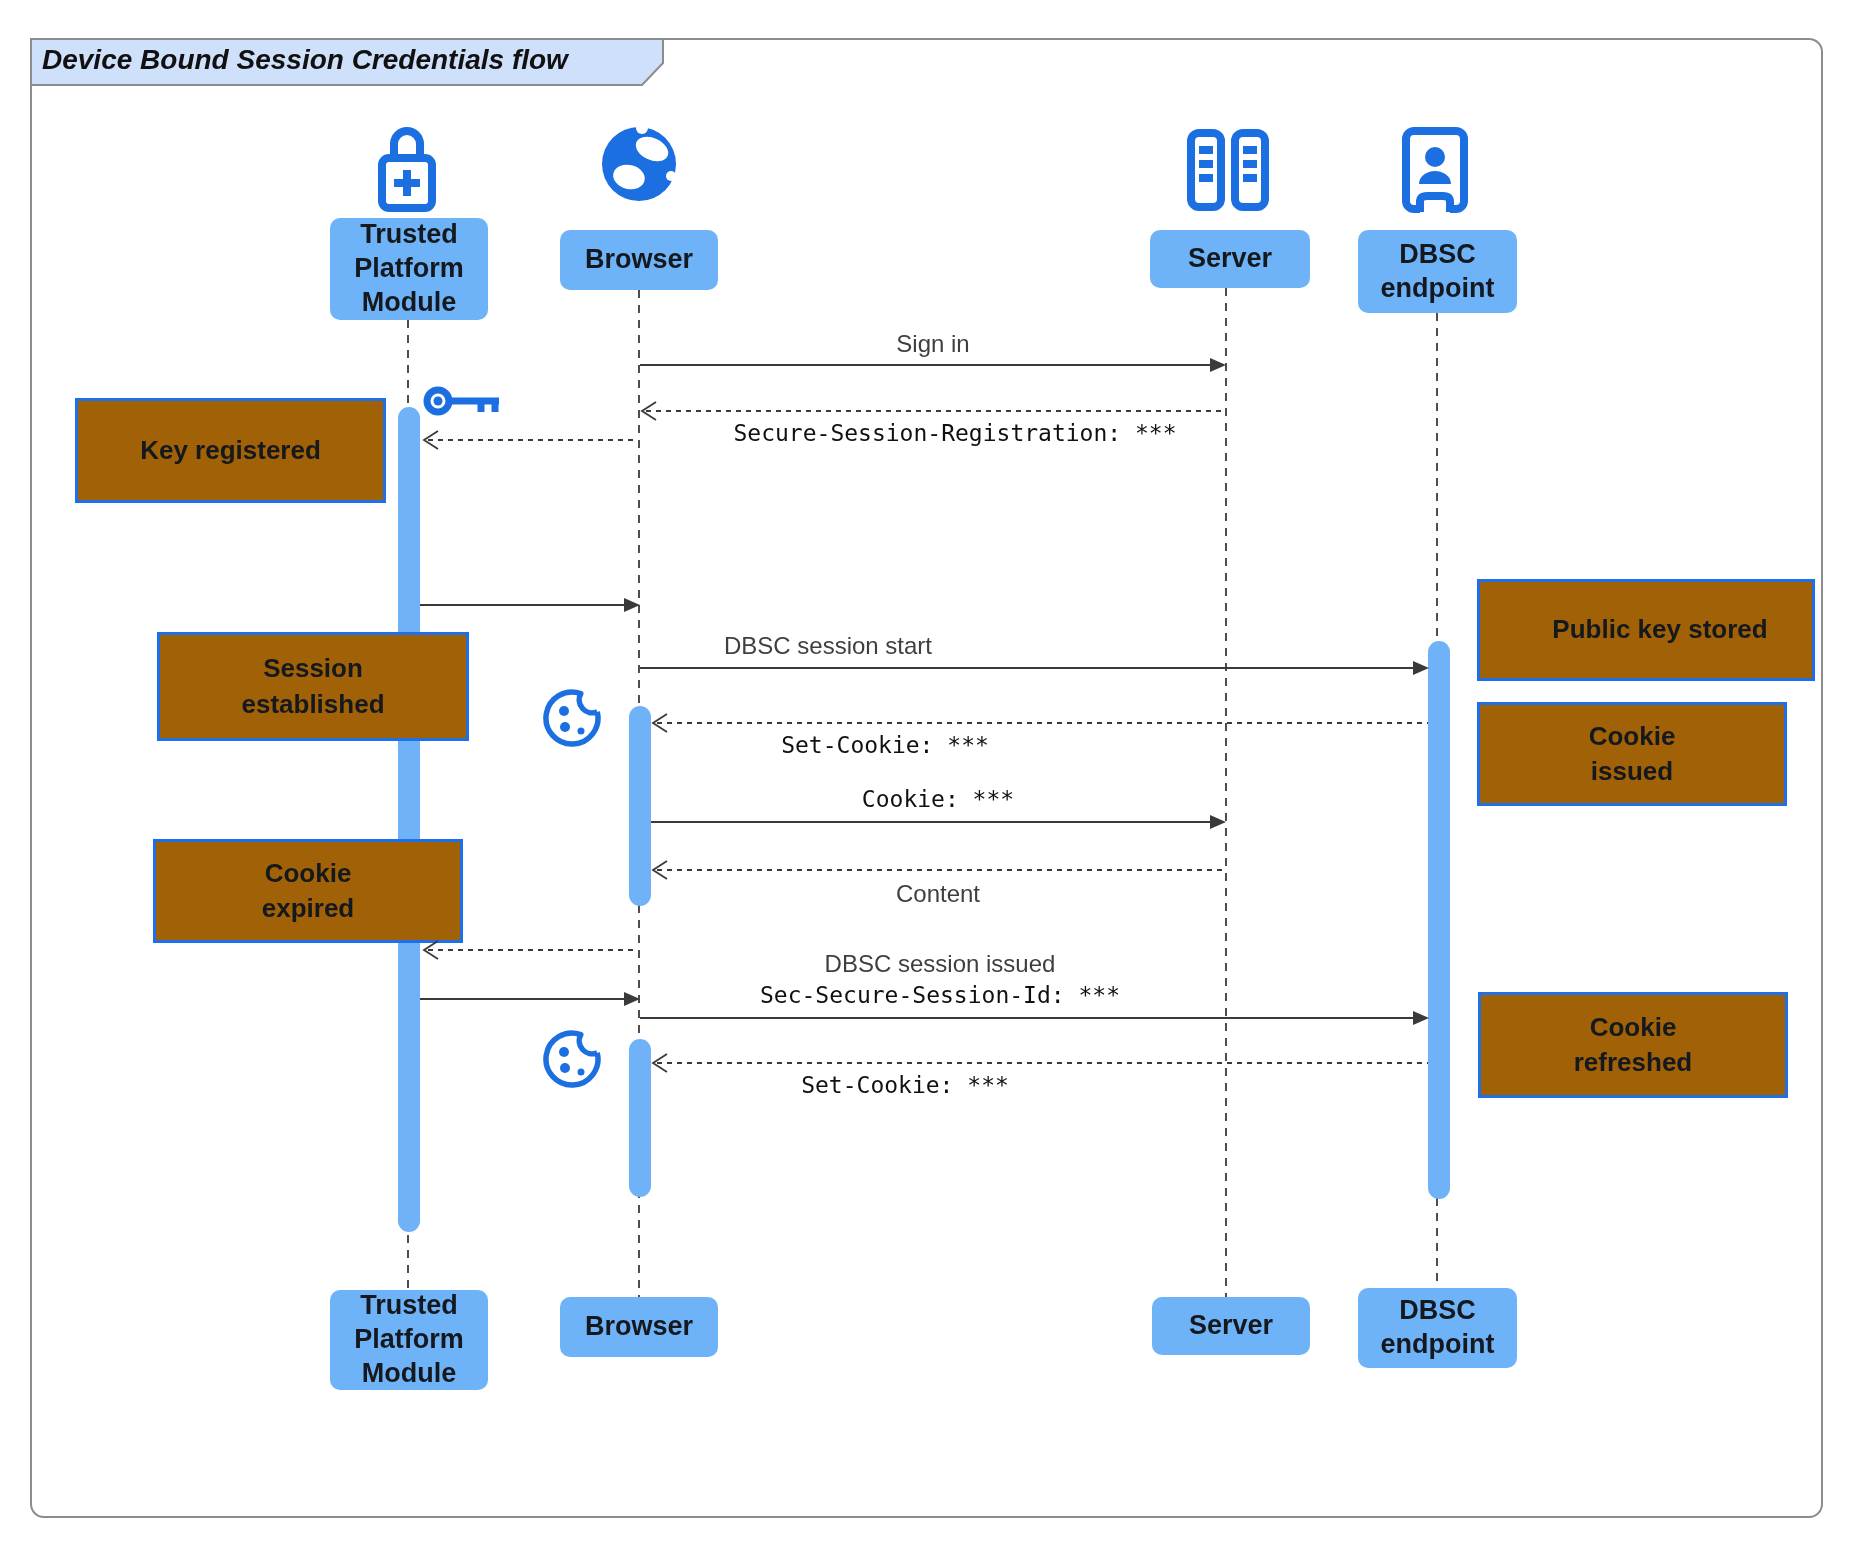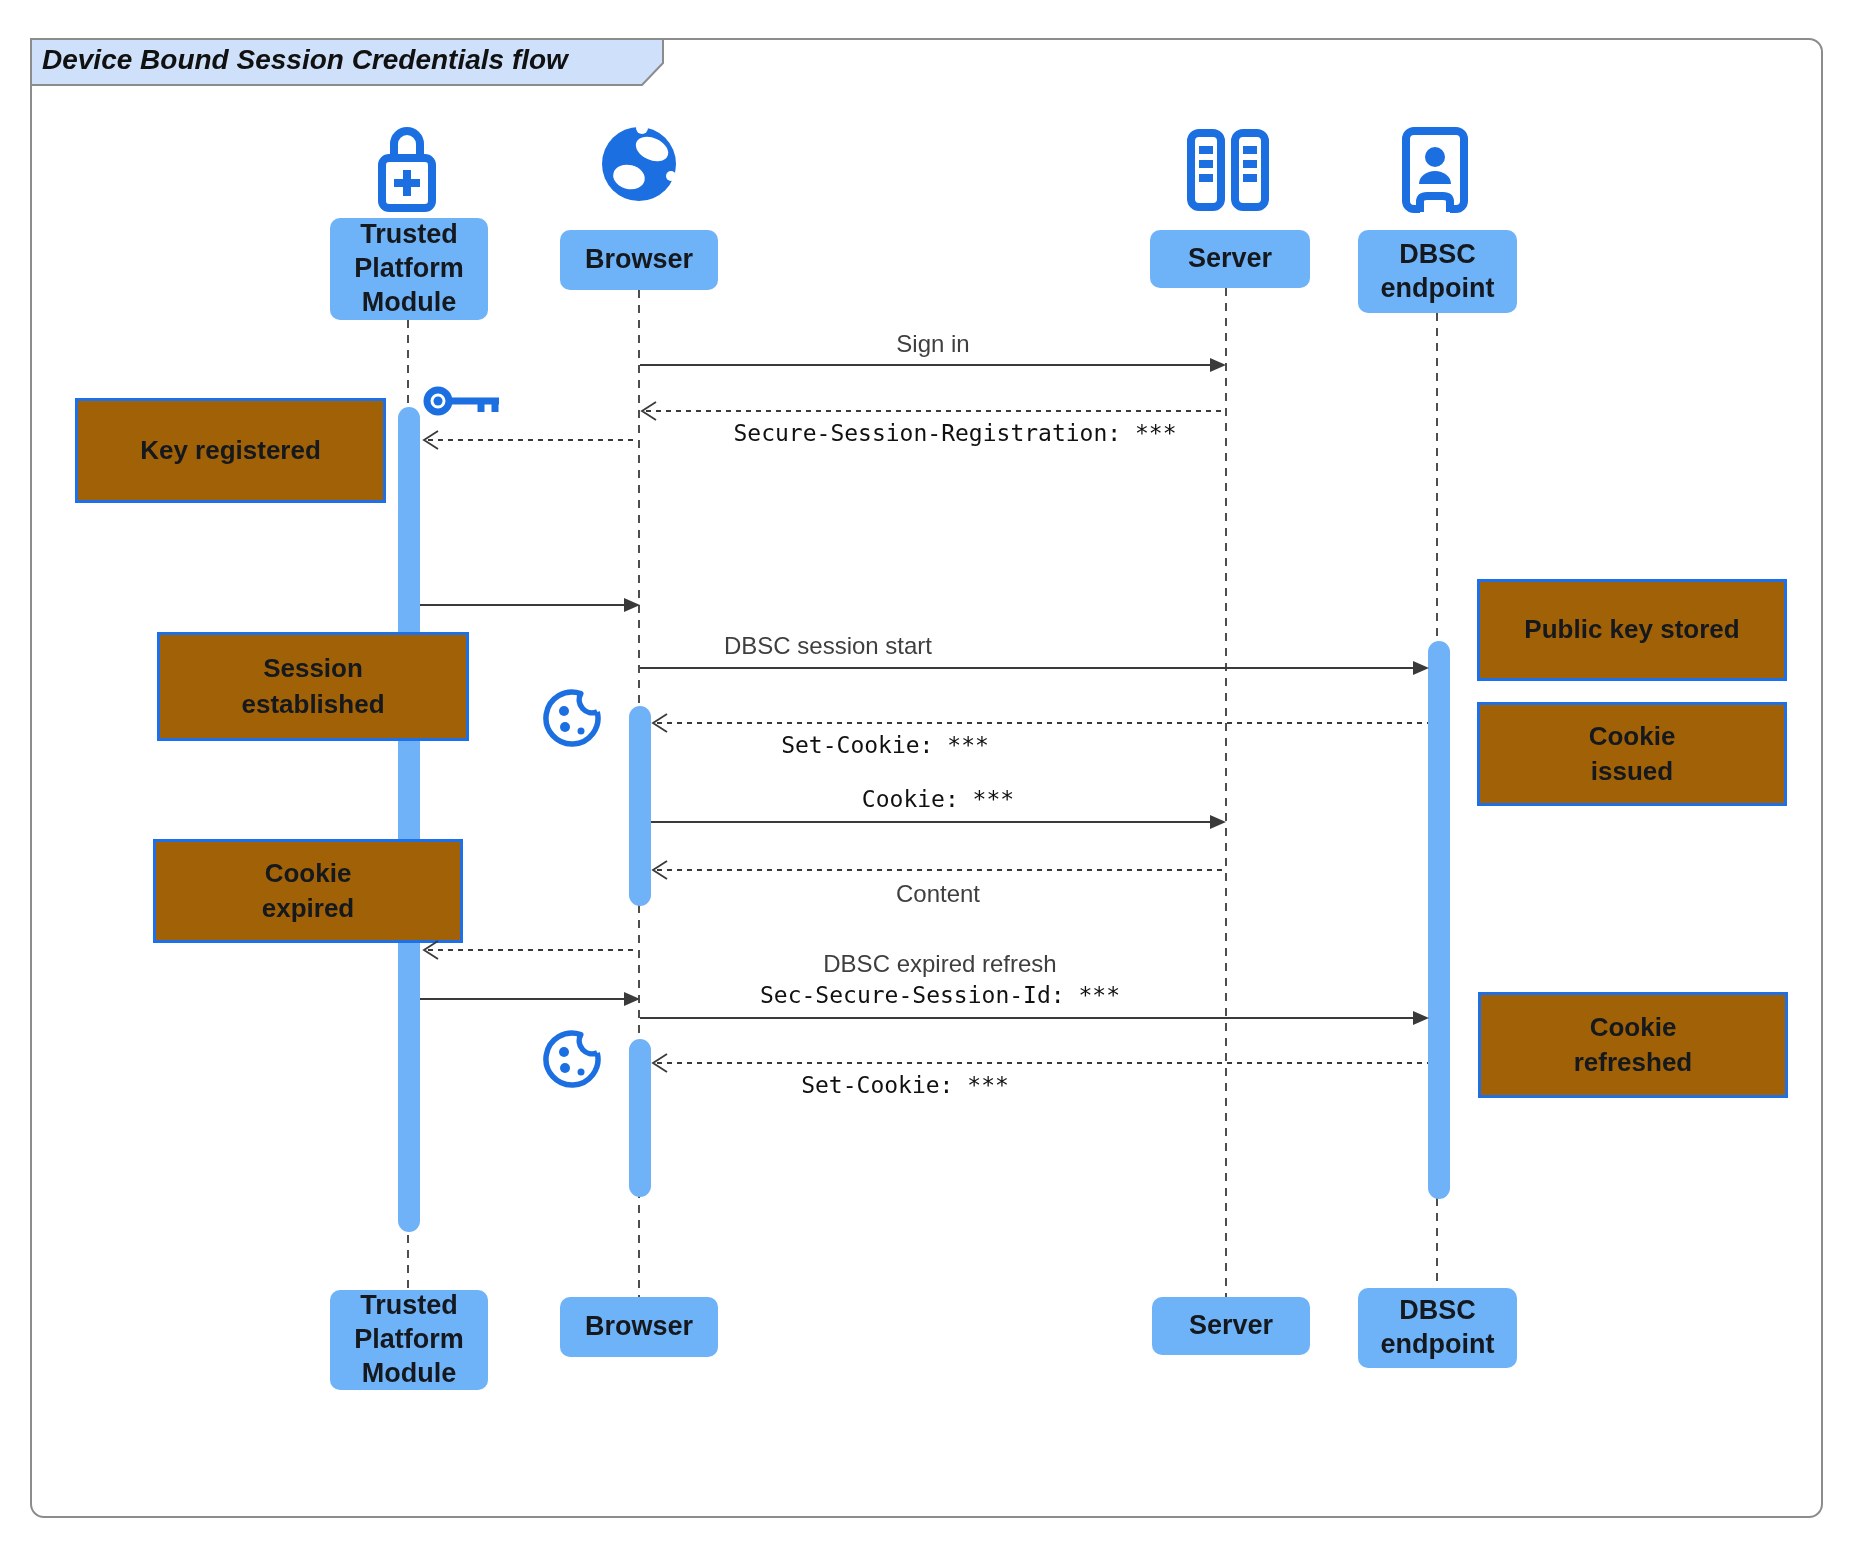--- a/index.html
+++ b/index.html
@@ -133,21 +133,21 @@
     <circle cx="22" cy="27" r="5" fill="#1b6fe0"></circle>
     <circle cx="23" cy="43" r="5" fill="#1b6fe0"></circle>
     <circle cx="39" cy="47" r="3.5" fill="#1b6fe0"></circle>
   </svg>
 
   <div class="note" style="left:75px;top:398px;width:305px;height:99px;">Key registered</div>
   <div class="note" style="left:157px;top:632px;width:306px;height:103px;">Session
 established</div>
   <div class="note" style="left:153px;top:839px;width:304px;height:98px;">Cookie
 expired</div>
-  <div class="note" style="left:1477px;top:579px;width:304px;height:96px;">Public key stored</div>
+  <div class="note" style="left:1477px;top:579px;width:304px;height:96px;padding-left:28px;">Public key stored</div>
   <div class="note" style="left:1477px;top:702px;width:304px;height:98px;">Cookie
 issued</div>
   <div class="note" style="left:1478px;top:992px;width:304px;height:100px;">Cookie
 refreshed</div>
 
   <div class="ml-sans" style="left:933px;top:330px;">Sign in</div>
   <div class="mline" style="left:640px;top:364px;width:572px;"></div>
   <div class="ah-r" style="left:1210px;top:358px;"></div>
 
   <div class="mdash" style="left:646px;top:410px;width:579px;"></div>
@@ -185,21 +185,21 @@
   <div class="ml-sans" style="left:938px;top:880px;">Content</div>
 
   <div class="mdash" style="left:428px;top:949px;width:210px;"></div>
   <svg class="chev" style="left:420px;top:938px;" viewBox="0 0 22 24">
     <path d="M18 3 L4 12 L18 21" fill="none" stroke="#3a3a3a" stroke-width="1.8"></path>
     </svg>
 
   <div class="mline" style="left:420px;top:998px;width:206px;"></div>
   <div class="ah-r" style="left:624px;top:992px;"></div>
 
-  <div class="ml-sans" style="left:940px;top:950px;">DBSC expired refresh</div>
+  <div class="ml-sans" style="left:940px;top:950px;">DBSC session issued</div>
   <div class="ml-mono" style="left:940px;top:982px;">Sec-Secure-Session-Id: ***</div>
   <div class="mline" style="left:640px;top:1017px;width:775px;"></div>
   <div class="ah-r" style="left:1413px;top:1011px;"></div>
 
   <div class="mdash" style="left:657px;top:1062px;width:771px;"></div>
   <svg class="chev" style="left:649px;top:1051px;" viewBox="0 0 22 24">
     <path d="M18 3 L4 12 L18 21" fill="none" stroke="#3a3a3a" stroke-width="1.8"></path>
     </svg>
   <div class="ml-mono" style="left:905px;top:1072px;">Set-Cookie: ***</div>
 

